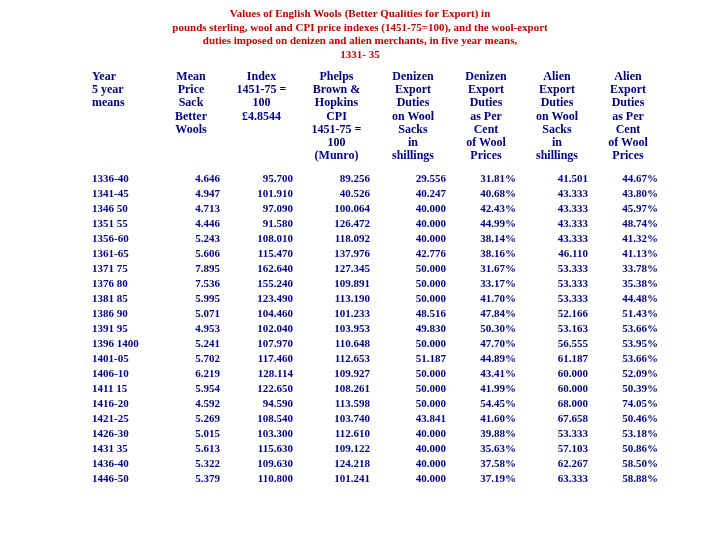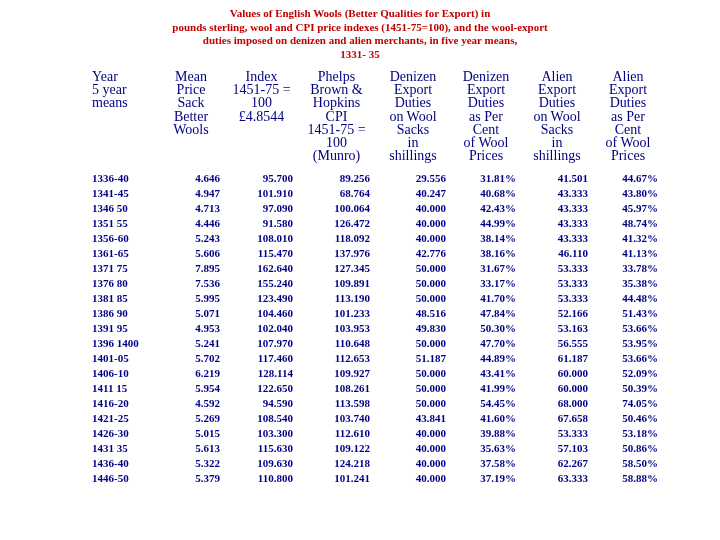--- a/index.html
+++ b/index.html
@@ -26,22 +26,22 @@
     white-space: pre-line;
   }
   table.wool {
     border-collapse: collapse;
     table-layout: fixed;
     margin-left: 90px;
     margin-top: 9px;
   }
   table.wool th {
     color: var(--header-color, #000080);
-    font-weight: normal;
-    font-size: 14px;
+    font-weight: bold;
+    font-size: 12px;
     line-height: 13.2px;
     vertical-align: top;
     text-align: center;
     white-space: pre-line;
     padding: 0 2px 9px 0;
   }
   table.wool th:first-child {
     text-align: left;
     padding-left: 2px;
   }
@@ -137,21 +137,21 @@
           <td>89.256</td>
           <td>29.556</td>
           <td>31.81%</td>
           <td>41.501</td>
           <td>44.67%</td>
         </tr>
         <tr>
           <td>1341-45</td>
           <td>4.947</td>
           <td>101.910</td>
-          <td>68.764</td>
+          <td>40.526</td>
           <td>40.247</td>
           <td>40.68%</td>
           <td>43.333</td>
           <td>43.80%</td>
         </tr>
         <tr>
           <td>1346 50</td>
           <td>4.713</td>
           <td>97.090</td>
           <td>100.064</td>

